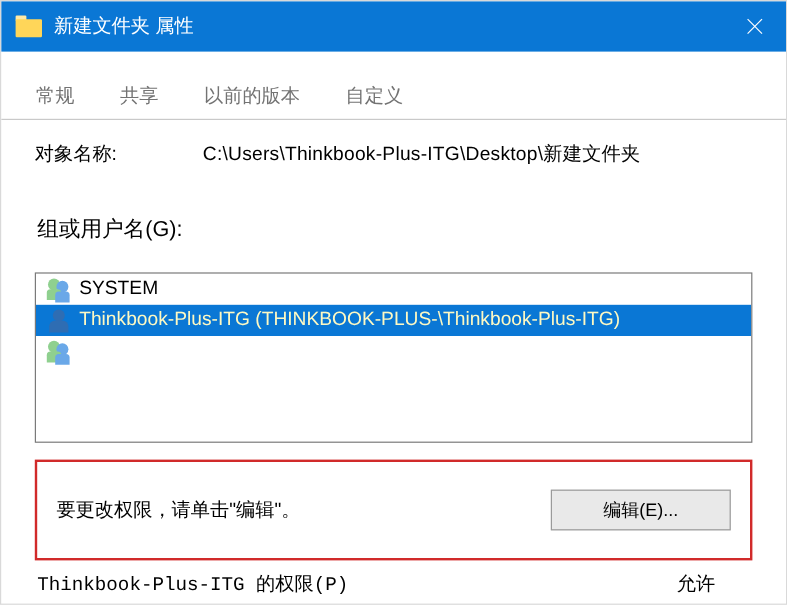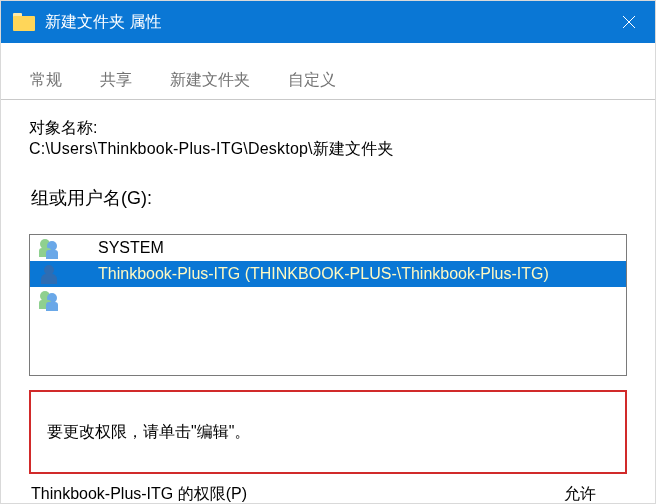--- a/index.html
+++ b/index.html
@@ -27,29 +27,29 @@
   }
   .tab-item{
     padding:8px 18px 9px;font-size:16px;color:#737373;position:relative;top:1px;
     border:1px solid transparent;border-bottom:none;
   }
   .tab-item.active{
     background:#fff;border:1px solid #c9c9c9;border-bottom:1px solid #fff;
   }
   
   .content{padding:18px 28px 0 28px;}
-  .row{display:flex;align-items:flex-start;margin-bottom:26px;flex-direction:column;}
+  .row{display:flex;align-items:center;margin-bottom:40px;}
   .row .lbl{width:140px;font-size:16px;}
   .row .val{flex:1;font-size:16px;letter-spacing:.2px;}
   .group-lbl{font-size:18px;margin:14px 0 24px 2px;}
   .listbox{
     border:1px solid #7a7a7a;height:140px;overflow:hidden;background:#fff;
   }
   .li{
-    display:flex;align-items:center;height:26px;padding:0 8px;font-size:16px;white-space:nowrap;gap:32px;
+    display:flex;align-items:center;height:26px;padding:0 8px;font-size:16px;white-space:nowrap;
   }
   .li.sel{background:#0a77d5;color:#fef9c3;}
   .li .ico{width:22px;height:20px;margin-right:6px;flex:none;}
   .ico-group{position:relative;}
   .ico-group .h1,.ico-group .h2{position:absolute;width:10px;height:10px;border-radius:50%;}
   .ico-group .h1{left:2px;top:1px;background:#8fd08f;}
   .ico-group .h2{left:9px;top:3px;background:#6aa8e8;}
   .ico-group .b1,.ico-group .b2{position:absolute;width:12px;height:9px;border-radius:3px 3px 0 0;}
   .ico-group .b1{left:1px;top:10px;background:#8fd08f;}
   .ico-group .b2{left:8px;top:12px;background:#6aa8e8;}
@@ -63,21 +63,21 @@
     display:flex;align-items:center;justify-content:space-between;height:56px;box-sizing:content-box;
   }
   .edit-area .txt{font-size:16px;}
   .btn{
     min-width:150px;height:34px;background:#e9e9e9;border:1px solid #9a9a9a;
     font-size:15px;display:flex;align-items:center;justify-content:center;padding:0 18px;
     box-sizing:border-box;
   }
   
   .perm-header{display:flex;align-items:center;margin:6px 2px 6px 2px;font-size:16px;}
-  .perm-header .name{flex:1;}
+  .perm-header .name{flex:1;font-family:Liberation Mono, monospace;}
   .perm-header .col{width:90px;text-align:center;}
   .perm-header .col.deny{margin-right:18px;}
   
   .perm-box{
     border:1px solid #7a7a7a;position:relative;height:48px;display:flex;align-items:center;
   }
   .perm-box .pname{flex:1;padding-left:16px;font-size:20px;}
   .perm-box .col{width:90px;text-align:center;color:#9a9a9a;}
   .perm-box .tick svg{stroke:#8f8f8f;stroke-width:3;fill:none;}
   .perm-box .sbar{
@@ -100,21 +100,21 @@
     <svg width="14" height="14">
         <line x1="1" y1="1" x2="13" y2="13"></line>
         <line x1="13" y1="1" x2="1" y2="13"></line>
       </svg>
   </div>
 </div>
 
 <div class="tabs">
   <div class="tab-item">常规</div>
   <div class="tab-item">共享</div>
-  <div class="tab-item">新建文件夹</div>
+  <div class="tab-item">以前的版本</div>
   <div class="tab-item">自定义</div>
 </div>
 
 <div class="content">
 
   <div class="row">
     <div class="lbl">对象名称:</div>
     <div class="val">C:\Users\Thinkbook-Plus-ITG\Desktop\新建文件夹</div>
   </div>
 
@@ -142,20 +142,21 @@
           <span class="h1"></span>
           <span class="h2"></span>
           <span class="b1"></span>
           <span class="b2"></span>
         </span>
     </div>
   </div>
 
   <div class="edit-area">
     <div class="txt">要更改权限，请单击"编辑"。</div>
+    <div class="btn">编辑(E)...</div>
   </div>
 
   <div class="perm-header">
     <div class="name">Thinkbook-Plus-ITG 的权限(P)</div>
     <div class="col">允许</div>
   </div>
 
   <div class="perm-box">
     <div class="pname">完全控制</div>
     <div class="col tick">

